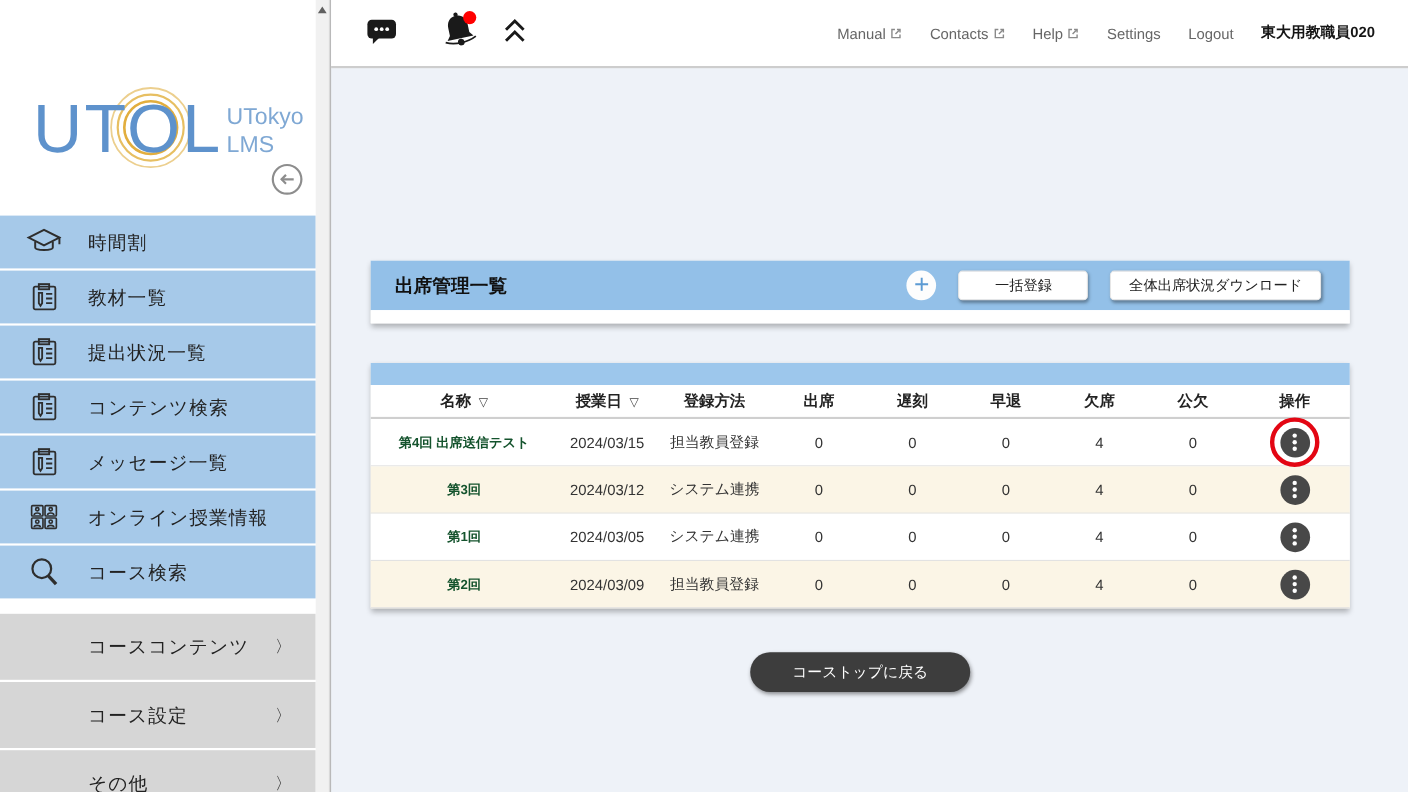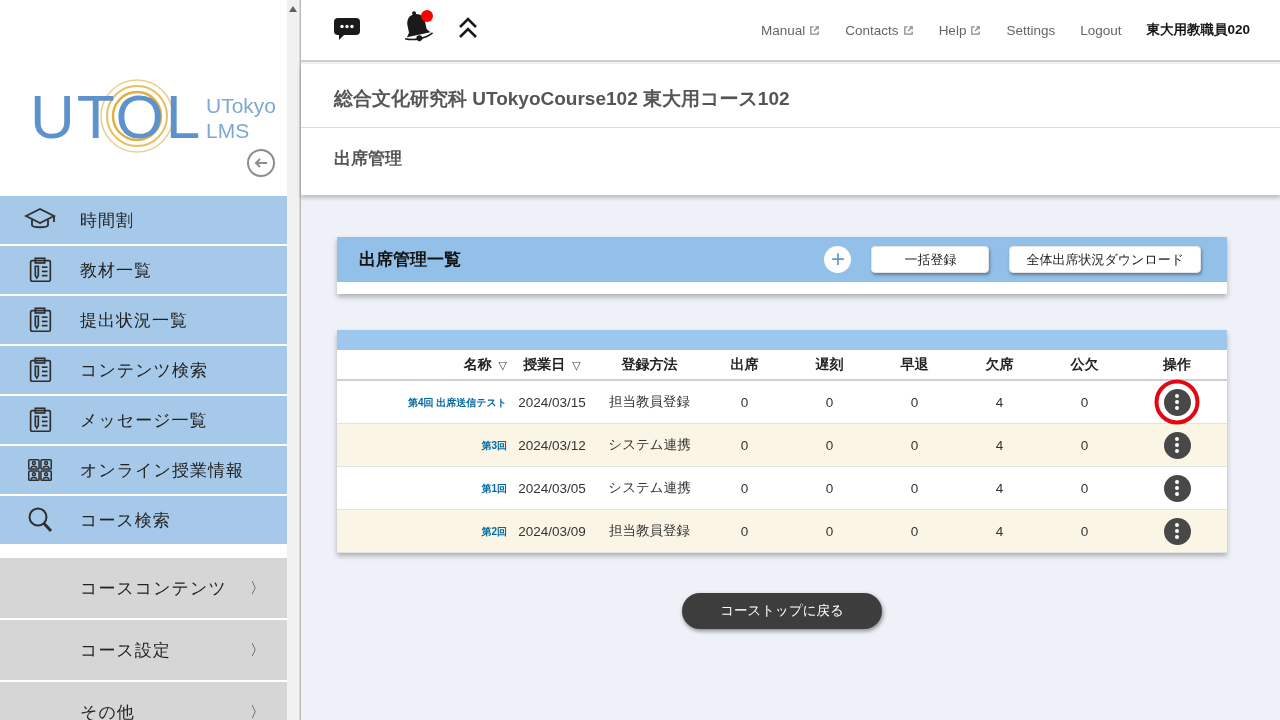--- a/index.html
+++ b/index.html
@@ -70,27 +70,27 @@
   .list-panel-body { height:12px; background:#fff; }
 
   
   .table-panel { position:absolute; left:36px; top:135px; width:890px; background:#fff;
     box-shadow:0 3px 5px rgba(0,0,0,.28); }
   .tstrip { height:20px; background:#9dc7ec; }
   .trow { display:flex; align-items:center; height:43px; border-bottom:1px solid #e2e2e2;
     font-size:13.5px; color:#333; background:#fff; }
   .thead { height:31px; border-bottom:2px solid #cfcfcf; font-size:14px; font-weight:bold; color:#222; }
   .trow.alt { background:#fbf5e6; }
-  .c1 { width:170px; text-align:right; }
+  .c1 { width:170px; text-align:center; }
   .c2 { width:90px;  text-align:center; }
   .c3 { width:105px; text-align:center; }
   .cn { width:85px;  text-align:center; }
   .c9 { width:100px; text-align:center; position:relative; }
   .sort-glyph { font-size:11px; color:#444; margin-left:3px; }
-  .row-link { color:#0369a1; font-weight:bold; font-size:10px; cursor:pointer; text-decoration:none; }
+  .row-link { color:#14532d; font-weight:bold; font-size:12px; cursor:pointer; text-decoration:none; }
   .kebab { width:27px; height:27px; border-radius:50%; background:#484848; margin:0 auto;
     display:flex; flex-direction:column; align-items:center; justify-content:center; gap:2px; cursor:pointer; }
   .kebab i { width:4px; height:4px; border-radius:50%; background:#fff; }
   .red-ring { position:absolute; left:50%; top:50%; transform:translate(-50%,-50%);
     width:45px; height:45px; border:4px solid #e30613; border-radius:50%; pointer-events:none; z-index:3; }
 
   .back-wrap { position:absolute; left:36px; top:398px; width:890px; text-align:center; }
   .back-btn { display:inline-block; background:#3d3d3d; color:#fff; font-size:13.5px;
     border:none; border-radius:18px; padding:9px 38px; cursor:pointer;
     box-shadow:1px 2px 4px rgba(0,0,0,.45);
@@ -295,25 +295,20 @@
         <span class="top-link">
           <span>Settings</span>
         </span>
         <span class="top-link">
           <span>Logout</span>
         </span>
         <span class="top-user">東大用教職員020</span>
       </nav>
     </header>
 
-    <section class="title-panel">
-      <div class="course-title">総合文化研究科 UTokyoCourse102 東大用コース102</div>
-      <div class="title-divider"></div>
-      <div class="section-title">出席管理</div>
-    </section>
 
     <section class="content">
 
       <div class="list-panel">
         <div class="list-panel-header">
           <span class="list-panel-title">出席管理一覧</span>
           <div class="list-controls">
             <div class="plus-btn">+</div>
             <button class="white-btn">一括登録</button>
             <button class="white-btn">全体出席状況ダウンロード</button>

